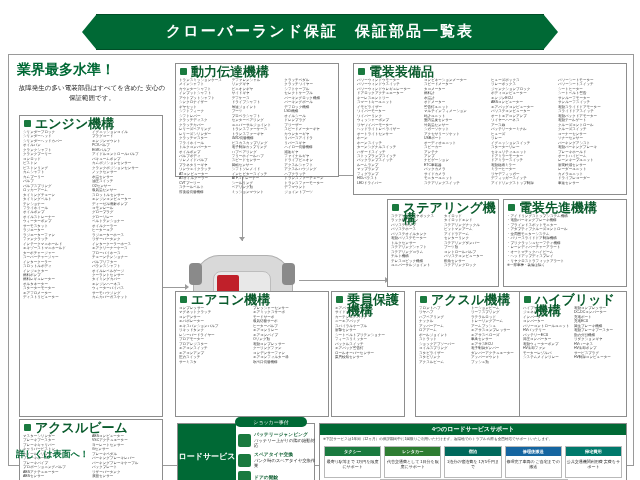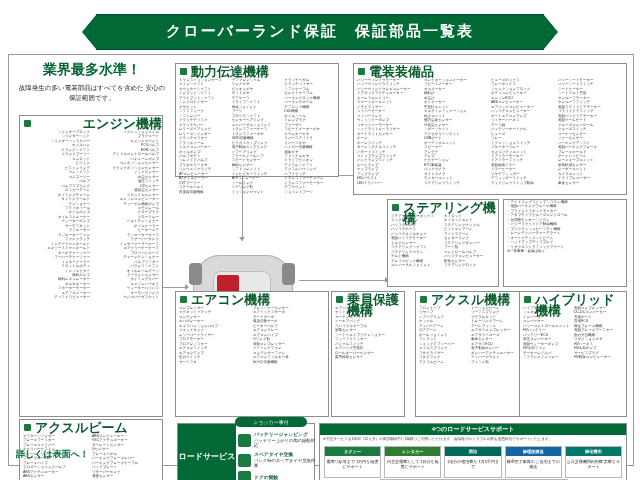--- a/index.html
+++ b/index.html
@@ -37,21 +37,21 @@
   
   .frame{
     position:absolute;left:8px;top:54px;width:624px;height:410px;
     border:1px solid #9a9a9a;background:#fff;
   }
 
   
   .headline{position:absolute;left:8px;top:6px;width:150px;}
   .headline .big{
     font-size:14px;font-weight:bold;color:#006935;letter-spacing:0px;
-    text-align:center;
+    text-align:left;
   }
   .headline .sub{
     margin-top:4px;font-size:6.5px;line-height:1.5;color:#222;text-align:center;
   }
 
   
   .panel{position:absolute;border:1px solid #8d8d8d;background:#fff;}
   .panel > .ptitle{
     position:relative;height:11px;line-height:11px;padding-left:13px;
     font-size:13px;font-weight:bold;color:#0b5c2e;margin:2px 0 1px 2px;
@@ -189,21 +189,21 @@
       <div class="cabin"></div>
       <div class="redpart r1"></div>
       <div class="redpart r2"></div>
       <div class="redpart r3"></div>
       <div class="wheel w1"></div>
       <div class="wheel w2"></div>
       <div class="wheel w3"></div>
       <div class="wheel w4"></div>
     </div>
 
-    <div class="panel" style="left:10px;top:60px;width:142px;height:300px;text-align:right;">
+    <div class="panel" style="left:10px;top:60px;width:142px;height:300px;">
       <div class="ptitle">エンジン機構</div>
       <div class="cols">
         <div class="col">
           <div>シリンダーブロック</div>
           <div>シリンダーヘッド</div>
           <div>シリンダーヘッドカバー</div>
           <div>オイルパン</div>
           <div>クランクシャフト</div>
           <div>クランクプーリー</div>
           <div>コンロッド</div>
@@ -540,20 +540,21 @@
           <div>ブーツ類</div>
           <div>コントロールバルブ</div>
           <div>パワステコンピューター</div>
           <div>舵角センサー</div>
           <div>ステアリングロック</div>
         </div>
       </div>
     </div>
 
     <div class="panel" style="left:494px;top:144px;width:122px;height:86px;">
+      <div class="ptitle">電装先進機構</div>
       <div class="cols">
         <div class="col">
           <div>・アイドリングストップシステム機構</div>
           <div>・電動パーキングブレーキ機構</div>
           <div>・ブラインドスポットモニター</div>
           <div>・アダプティブクルーズコントロール</div>
           <div>・全周囲モニターシステム</div>
           <div>・パワースライドドア制御機構</div>
           <div>・プリクラッシュセーフティ機構</div>
           <div>・レーンディパーチャーアラート</div>

